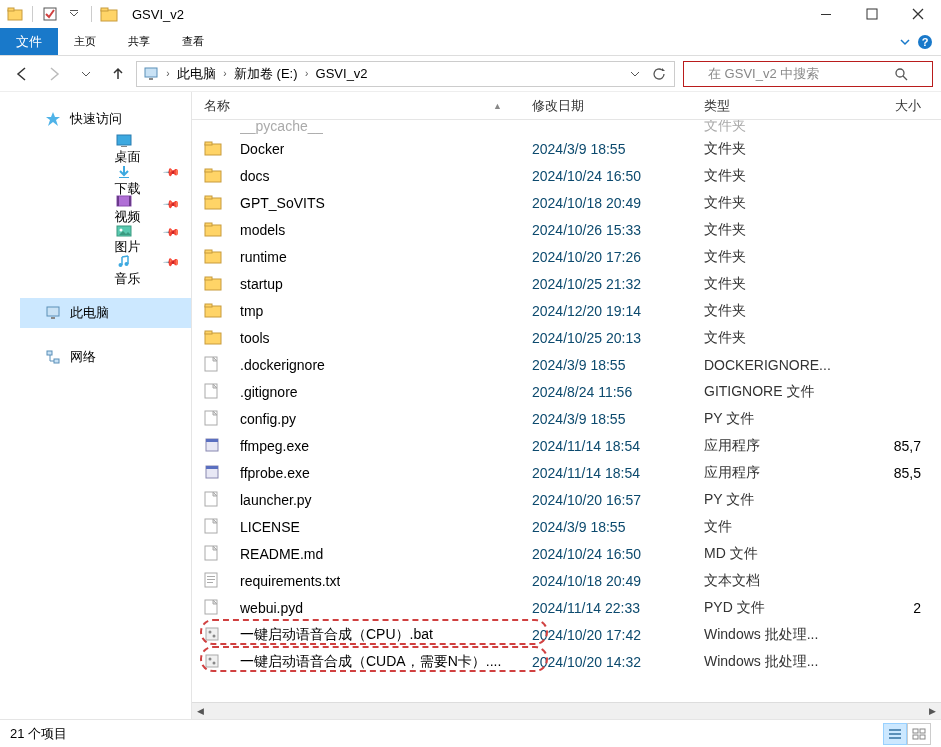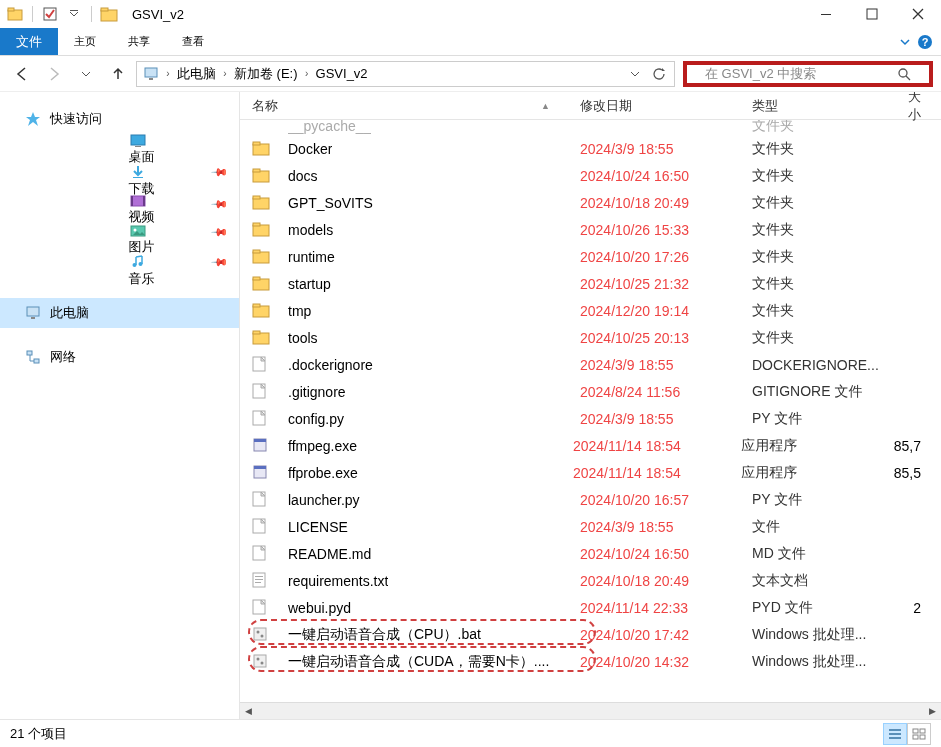--- a/index.html
+++ b/index.html
@@ -23,29 +23,29 @@
 
 .navbar { height: 36px; display: flex; align-items: center; padding: 4px 8px; gap: 4px; border-bottom: 1px solid #eee; }
 .nav-btn { width: 28px; height: 28px; display: flex; align-items: center; justify-content: center; color: #555; }
 .nav-btn.disabled { color: #bbb; }
 .address-bar { flex: 1; height: 26px; border: 1px solid #ccc; display: flex; align-items: center; padding: 0 4px; }
 .breadcrumb { display: flex; align-items: center; gap: 2px; flex: 1; }
 .crumb { display: flex; align-items: center; gap: 3px; font-size: 13px; padding: 0 2px; }
 .crumb-arrow { width: 10px; display: flex; align-items: center; justify-content: center; font-size: 10px; color: #555; }
 .address-ctrl { display: flex; gap: 2px; }
 .address-btn { width: 22px; height: 22px; display: flex; align-items: center; justify-content: center; color: #555; }
-.search-box { width: 250px; height: 26px; border: 4px solid #b91c1c; display: flex; align-items: center; padding: 0 18px; margin-left: 4px; }
+.search-box { width: 250px; height: 26px; border: 1px solid #b91c1c; display: flex; align-items: center; padding: 0 24px; margin-left: 4px; }
 .search-input { flex: 1; border: none; outline: none; font-size: 13px; color: #555; background: transparent; }
 .search-input::placeholder { color: #888; }
 
 
 .main { display: flex; height: calc(100% - 28px - 28px - 36px - 28px); }
 
 
-.sidebar { width: 240px; border-right: 1px solid #e5e5e5; padding-top: 12px; overflow: hidden; }
+.sidebar { width: 192px; border-right: 1px solid #e5e5e5; padding-top: 12px; overflow: hidden; padding-left: 20px; }
 .tree-item { display: flex; align-items: center; height: 30px; padding-left: 24px; font-size: 13px; position: relative; }
 .tree-item.active { background: #cce8ff; }
 .tree-item.child { padding-left: 44px; flex-direction: column; }
 .tree-icon { width: 18px; height: 18px; margin-right: 8px; display: flex; align-items: center; justify-content: center; }
 .pin { margin-left: auto; margin-right: 12px; color: #999; font-size: 11px; transform: rotate(45deg); }
 .tree-spacer { height: 14px; }
 
 
 .file-area { flex: 1; display: flex; flex-direction: column; overflow: hidden; }
 .columns { height: 28px; display: flex; align-items: center; border-bottom: 1px solid #e5e5e5; padding-left: 12px; font-size: 13px; color: #333; }
@@ -53,21 +53,21 @@
 .col-date { width: 172px; }
 .col-type { width: 156px; }
 .col-size { flex: 1; text-align: right; padding-right: 20px; }
 .sort-ind { font-size: 9px; color: #888; margin-left: auto; margin-right: 30px; }
 
 .file-rows { flex: 1; overflow: hidden; position: relative; }
 .file-row { height: 27px; display: flex; align-items: center; padding-left: 12px; font-size: 14px; }
 .file-row.partial { height: 15px; overflow: hidden; align-items: flex-end; color: #aaa; }
 .file-row.partial .fc-date, .file-row.partial .fc-type { color: #aaa; }
 .fc-name { width: 328px; display: flex; align-items: center; gap: 18px; overflow: hidden; }
-.fc-date { width: 172px; color: #ef4444; }
+.fc-date { width: 172px; color: #0c4a6e; }
 .fc-type { width: 156px; color: #333; overflow: hidden; white-space: nowrap; text-overflow: ellipsis; }
 .fc-size { flex: 1; text-align: right; padding-right: 20px; }
 .file-icon { width: 18px; height: 18px; flex-shrink: 0; }
 .file-name-text { overflow: hidden; white-space: nowrap; text-overflow: ellipsis; }
 
 .highlight-border { position: absolute; border: 2px dashed #d04040; border-radius: 14px; pointer-events: none; }
 
 .hscroll { height: 17px; background: #f0f0f0; border-top: 1px solid #ddd; display: flex; align-items: center; }
 .hscroll-btn { width: 17px; height: 17px; display: flex; align-items: center; justify-content: center; font-size: 9px; color: #555; }
 .hscroll-track { flex: 1; }

